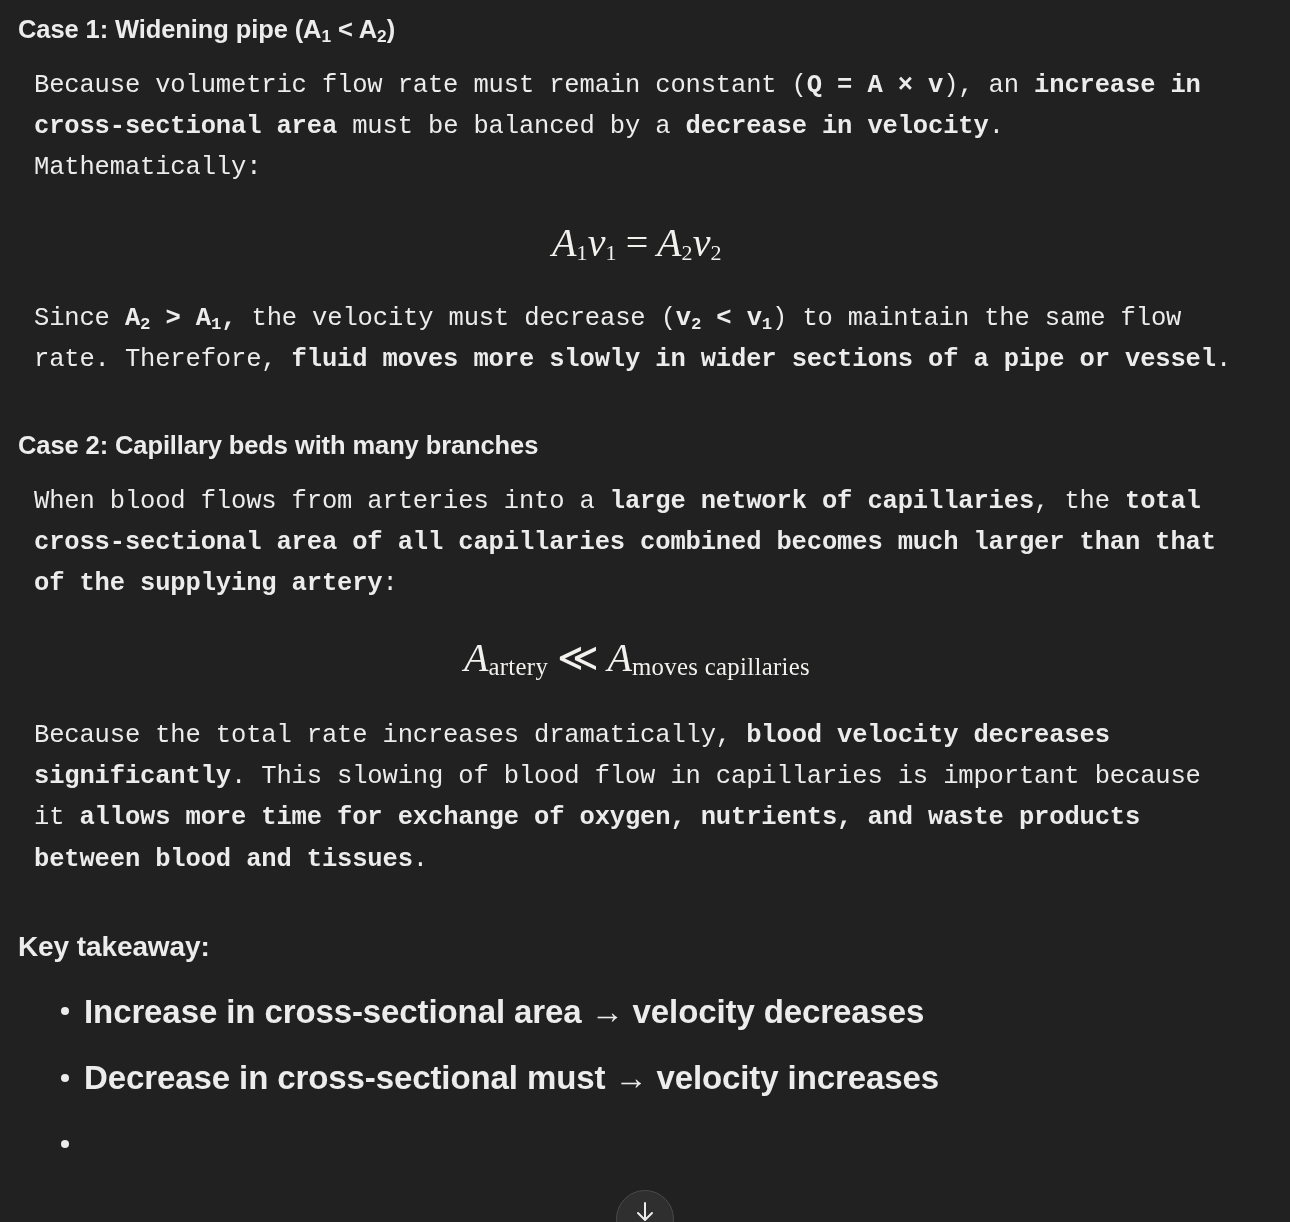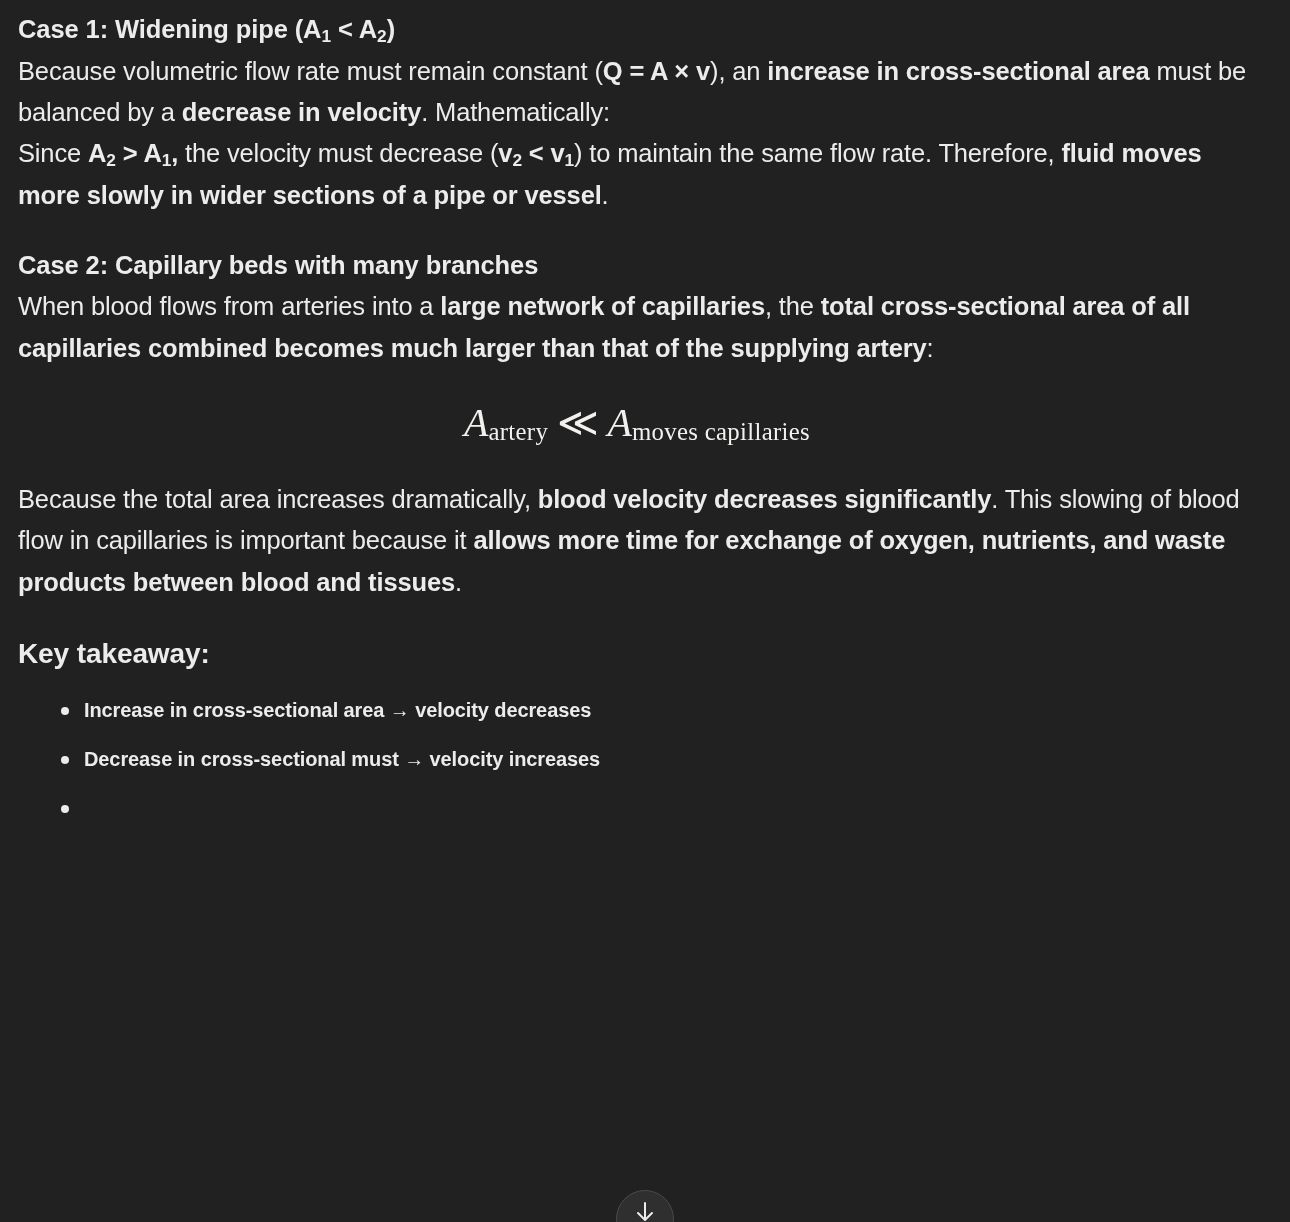--- a/index.html
+++ b/index.html
@@ -27,22 +27,23 @@
     font-size:25.5px;
     font-weight:bold;
     line-height:1.5;
     margin:0 0 2px 0;
     letter-spacing:-0.1px;
   }
   p.para {
     font-size:25.5px;
     font-weight:400;
     line-height:1.62;
-    margin:0;
+    margin:16px;
     letter-spacing:-0.15px;
+    font-family:Liberation Mono, monospace;
   }
   p.para b, .b { font-weight:bold; }
   .spacer-md { height:30px; }
 
   .math-block {
     text-align:center;
     font-family:"Liberation Serif", "DejaVu Serif", serif;
     color:#f2f1ee;
     margin:34px 0 34px 0;
     font-size:40px;
@@ -71,21 +72,21 @@
     margin:0;
     letter-spacing:-0.1px;
   }
   ul.bullets {
     list-style:none;
     margin:22px 0 0 0;
     padding:0;
   }
   ul.bullets li {
     position:relative;
-    font-size:20px;
+    font-size:33px;
     font-weight:bold;
     line-height:1.35;
     padding-left:66px;
     margin-bottom:22px;
     letter-spacing:-0.1px;
   }
   ul.bullets li .dot {
     position:absolute;
     left:43px;
     top:0.52em;
@@ -120,39 +121,42 @@
 <div class="page">
 
   <h3 class="case-heading">
     <span>Case 1: Widening pipe (A</span><sub class="txt">1</sub><span> &lt; A</span><sub class="txt">2</sub><span>)</span>
   </h3>
 
   <p class="para">
     <span>Because volumetric flow rate must remain constant (</span><b>Q = A × v</b><span>), an </span><b>increase in cross-sectional area</b><span> must be balanced by a </span><b>decrease in velocity</b><span>. Mathematically:</span>
   </p>
 
+  <div class="math-block">
+    <span class="mi">A</span><sub>1</sub><span class="mi">v</span><sub>1</sub><span class="op">=</span><span class="mi">A</span><sub>2</sub><span class="mi">v</span><sub>2</sub>
+  </div>
 
   <p class="para">
     <span>Since </span><b><span>A</span><sub class="txt">2</sub><span> &gt; A</span><sub class="txt">1</sub><span>,</span></b><span> the velocity must decrease (</span><b><span>v</span><sub class="txt">2</sub><span> &lt; v</span><sub class="txt">1</sub></b><span>) to maintain the same flow rate. Therefore, </span><b>fluid moves more slowly in wider sections of a pipe or vessel</b><span>.</span>
   </p>
 
   <div class="spacer-md"></div>
 
   <h3 class="case-heading">Case 2: Capillary beds with many branches</h3>
 
   <p class="para">
     <span>When blood flows from arteries into a </span><b>large network of capillaries</b><span>, the </span><b>total cross-sectional area of all capillaries combined becomes much larger than that of the supplying artery</b><span>:</span>
   </p>
 
   <div class="math-block small-sub">
     <span class="mi">A</span><sub>artery</sub><span class="op">≪</span><span class="mi">A</span><sub>moves capillaries</sub>
   </div>
 
   <p class="para">
-    <span>Because the total area increases dramatically, </span><b>blood velocity decreases significantly</b><span>. This slowing of blood flow in capillaries is important because it </span><b>allows more time for exchange of oxygen, nutrients, and waste products between blood and tissues</b><span>.</span>
+    <span>Because the total rate increases dramatically, </span><b>blood velocity decreases significantly</b><span>. This slowing of blood flow in capillaries is important because it </span><b>allows more time for exchange of oxygen, nutrients, and waste products between blood and tissues</b><span>.</span>
   </p>
 
   <div class="spacer-md"></div>
 
   <h4 class="takeaway">Key takeaway:</h4>
 
   <ul class="bullets">
     <li>
       <span class="dot"></span><span>Increase in cross-sectional area </span><span class="arrow">→</span><span> velocity decreases</span>
     </li>

